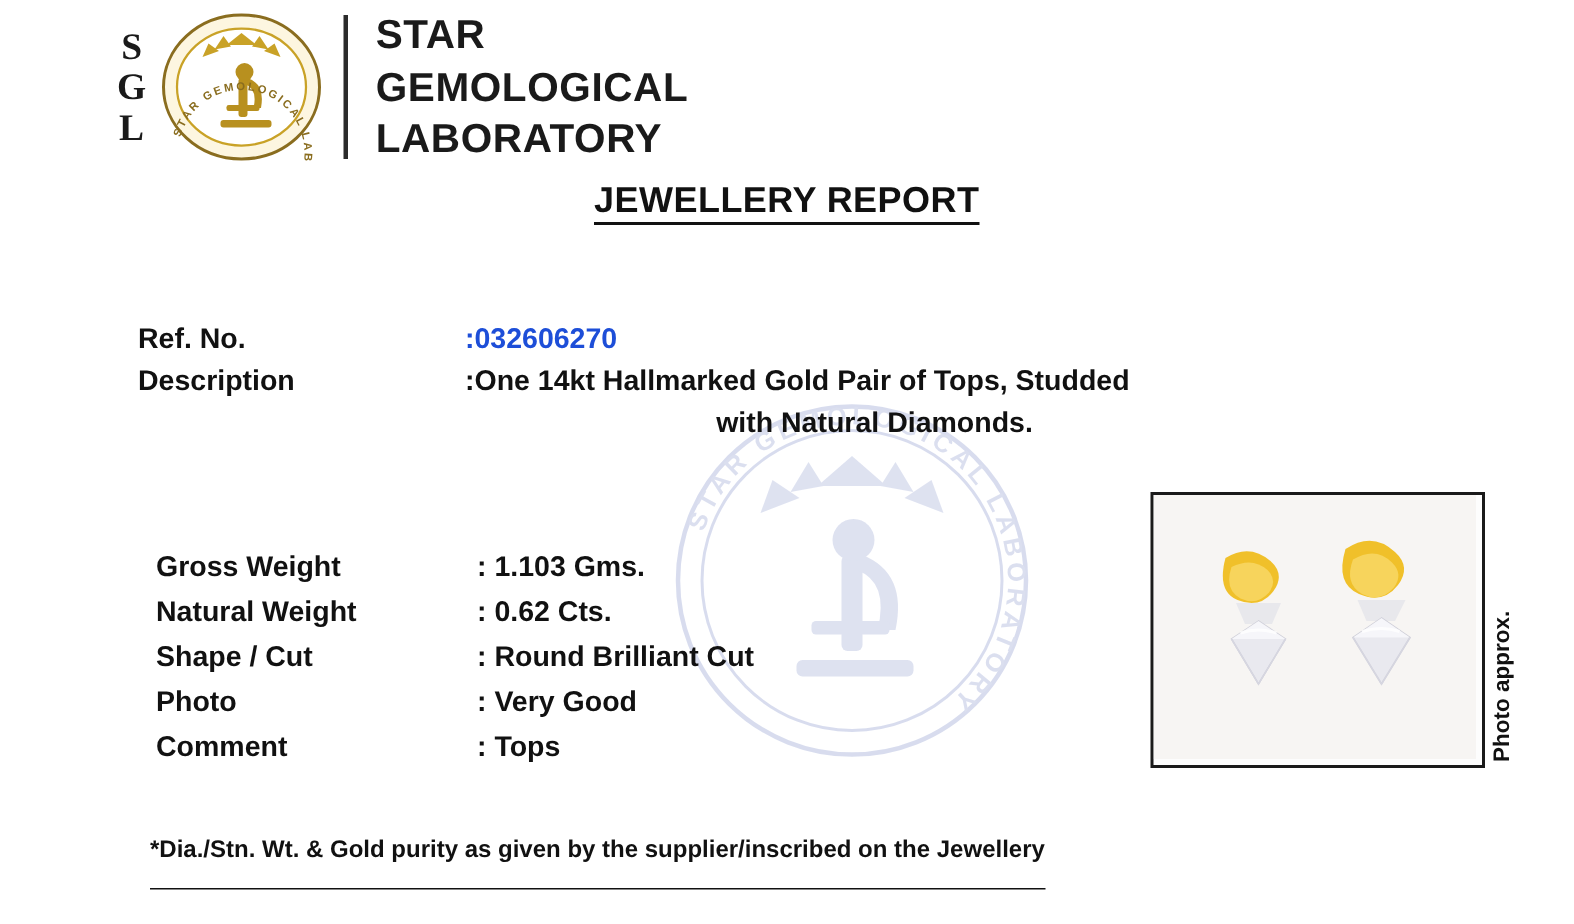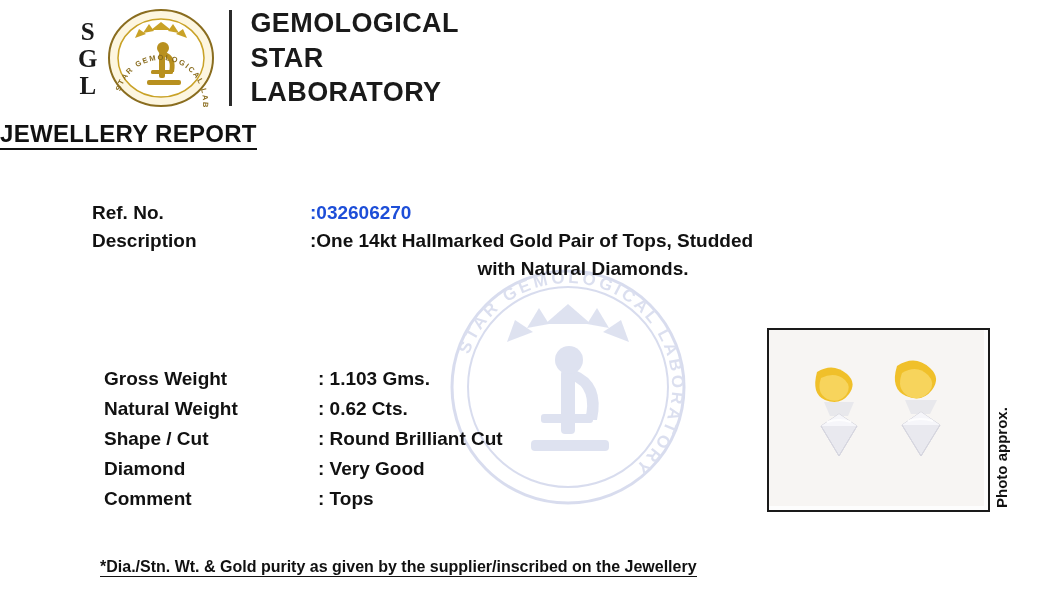--- a/index.html
+++ b/index.html
@@ -59,20 +59,21 @@
     letter-spacing: 0.4px;
     color: #1a1a1a;
   }
 
   
   .report-title {
     position: absolute;
     left: 0;
     top: 120px;
     width: 1049px;
+    text-align: center;
     font-size: 24px;
     font-weight: bold;
     letter-spacing: 0.3px;
   }
   .report-title span {
     border-bottom: 2px solid #111;
     padding-bottom: 1px;
   }
 
   
@@ -83,21 +84,21 @@
     width: 250px;
     height: 250px;
     opacity: 0.30;
     pointer-events: none;
   }
 
   
   .field-block-top {
     position: absolute;
     left: 92px;
-    top: 199px;
+    top: 213px;
     width: 760px;
   }
   .row {
     display: flex;
     align-items: flex-start;
     font-size: 19px;
     line-height: 28px;
   }
   .row .label {
     width: 218px;
@@ -162,21 +163,21 @@
   
   .footer-note {
     position: absolute;
     left: 100px;
     top: 558px;
     font-size: 16px;
     font-weight: bold;
   }
   .footer-note span {
     border-bottom: 1.5px solid #111;
-    padding-bottom: 1px;
+    padding-bottom: 17px;
   }
 </style>
 </head>
 <body>
 
 <div class="header">
 
   <div class="sgl-letters">
     <div>S</div>
     <div>G</div>
@@ -208,22 +209,22 @@
       </g>
       <text font-family="Liberation Sans, sans-serif" font-size="7.5" font-weight="bold" fill="#8a6d1f" letter-spacing="1.6">
         <textPath href="#ringpath" startOffset="4%">STAR GEMOLOGICAL LABORATORY</textPath>
       </text>
     </svg>
   </div>
 
   <div class="vrule"></div>
 
   <div class="brand">
+    <div>STAR</div>
     <div>GEMOLOGICAL</div>
-    <div>STAR</div>
     <div>LABORATORY</div>
   </div>
 </div>
 
 <div class="report-title">
   <span>JEWELLERY REPORT</span>
 </div>
 
 <div class="watermark">
   <svg width="250" height="250" viewBox="0 0 250 250" xmlns="http://www.w3.org/2000/svg">
@@ -271,21 +272,21 @@
   </div>
   <div class="row">
     <div class="label">Natural Weight</div>
     <div class="value">: 0.62 Cts.</div>
   </div>
   <div class="row">
     <div class="label">Shape / Cut</div>
     <div class="value">: Round Brilliant Cut</div>
   </div>
   <div class="row">
-    <div class="label">Diamond</div>
+    <div class="label">Photo</div>
     <div class="value">: Very Good</div>
   </div>
   <div class="row">
     <div class="label">Comment</div>
     <div class="value">: Tops</div>
   </div>
 </div>
 
 <div class="photo-box">
   <svg width="215" height="176" viewBox="0 0 215 176" xmlns="http://www.w3.org/2000/svg">

